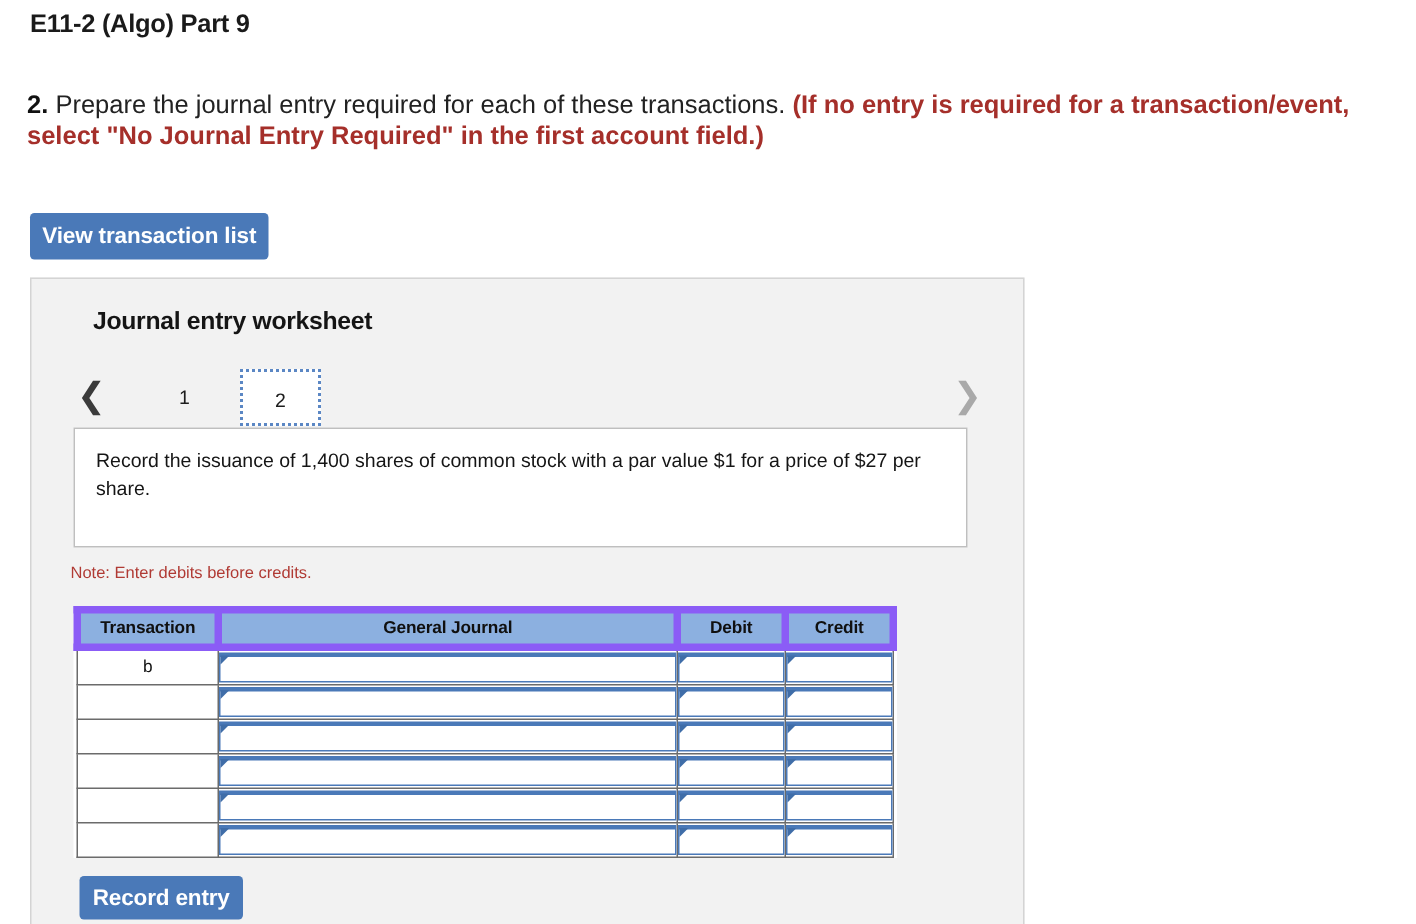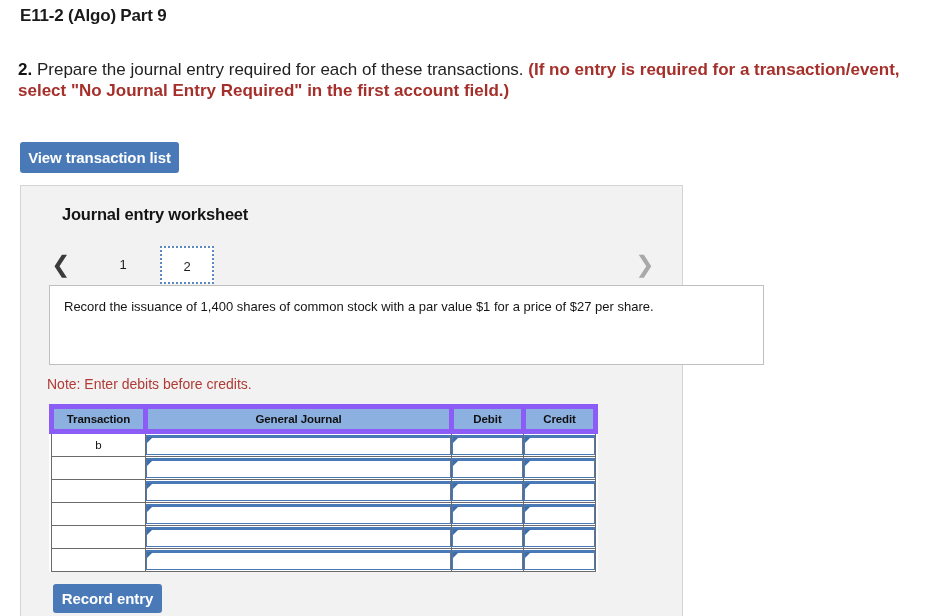--- a/index.html
+++ b/index.html
@@ -136,42 +136,42 @@
     background: #ffffff;
     border: 2px dotted #5b87c4;
     border-bottom: 2px dotted #5b87c4;
   }
 
   
   .desc-box {
     position: absolute;
     left: 28px;
     top: 99px;
-    width: 715px;
+    width: 596px;
     height: 80px;
     background: #ffffff;
     border: 1px solid #bfbfbf;
     box-sizing: border-box;
     text-decoration: underline;
   }
   .desc-text {
     position: absolute;
     left: 14px;
     top: 11px;
     right: 12px;
     font-size: 13px;
     line-height: 19px;
     color: #151515;
   }
 
   .note {
     position: absolute;
     left: 26px;
     top: 190px;
-    font-size: 14px;
+    font-size: 11px;
     color: #b03a34;
   }
 
   
   .jtable {
     position: absolute;
     left: 28px;
     top: 218px;
     width: 544px;
     border-collapse: collapse;

